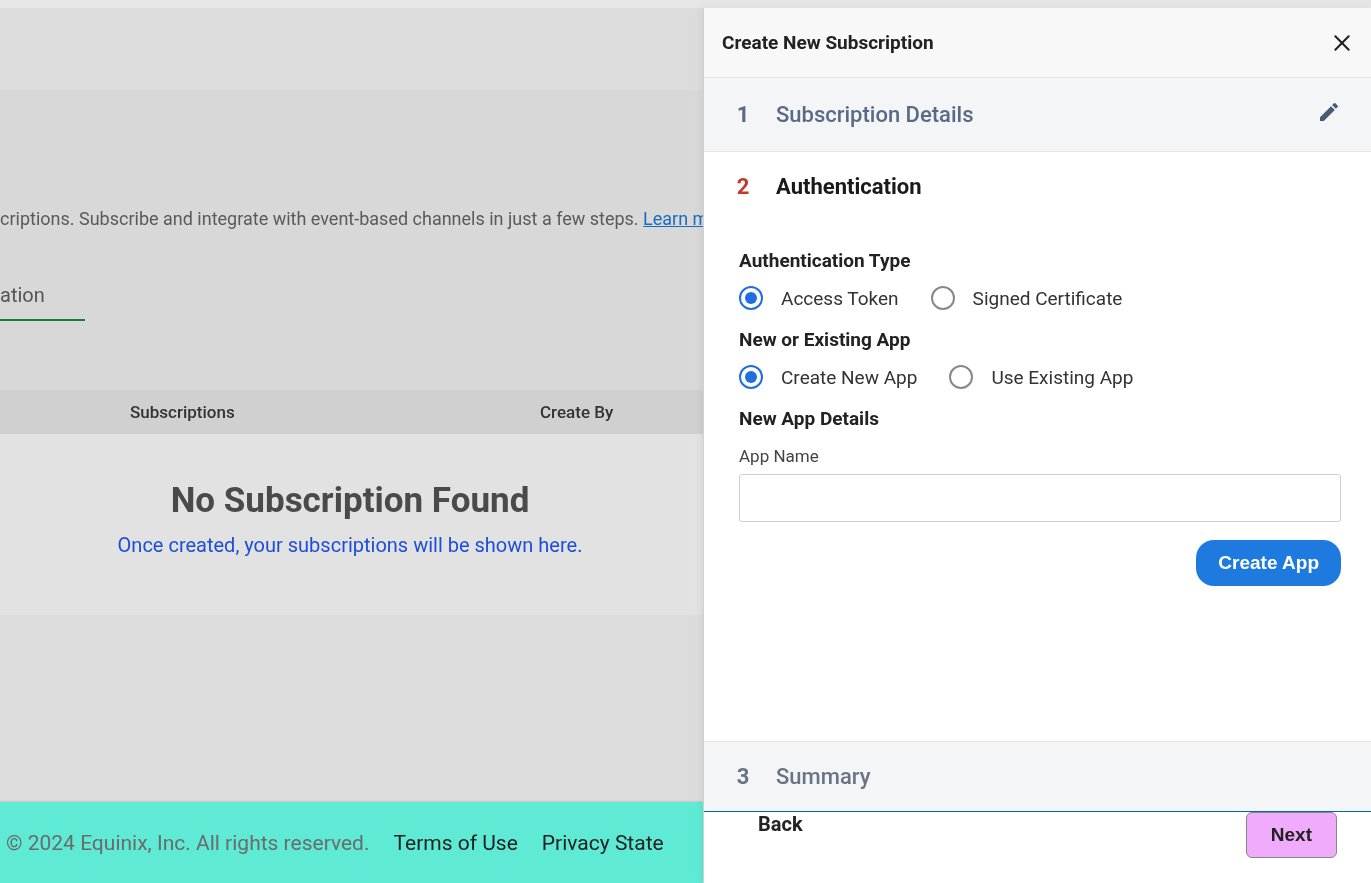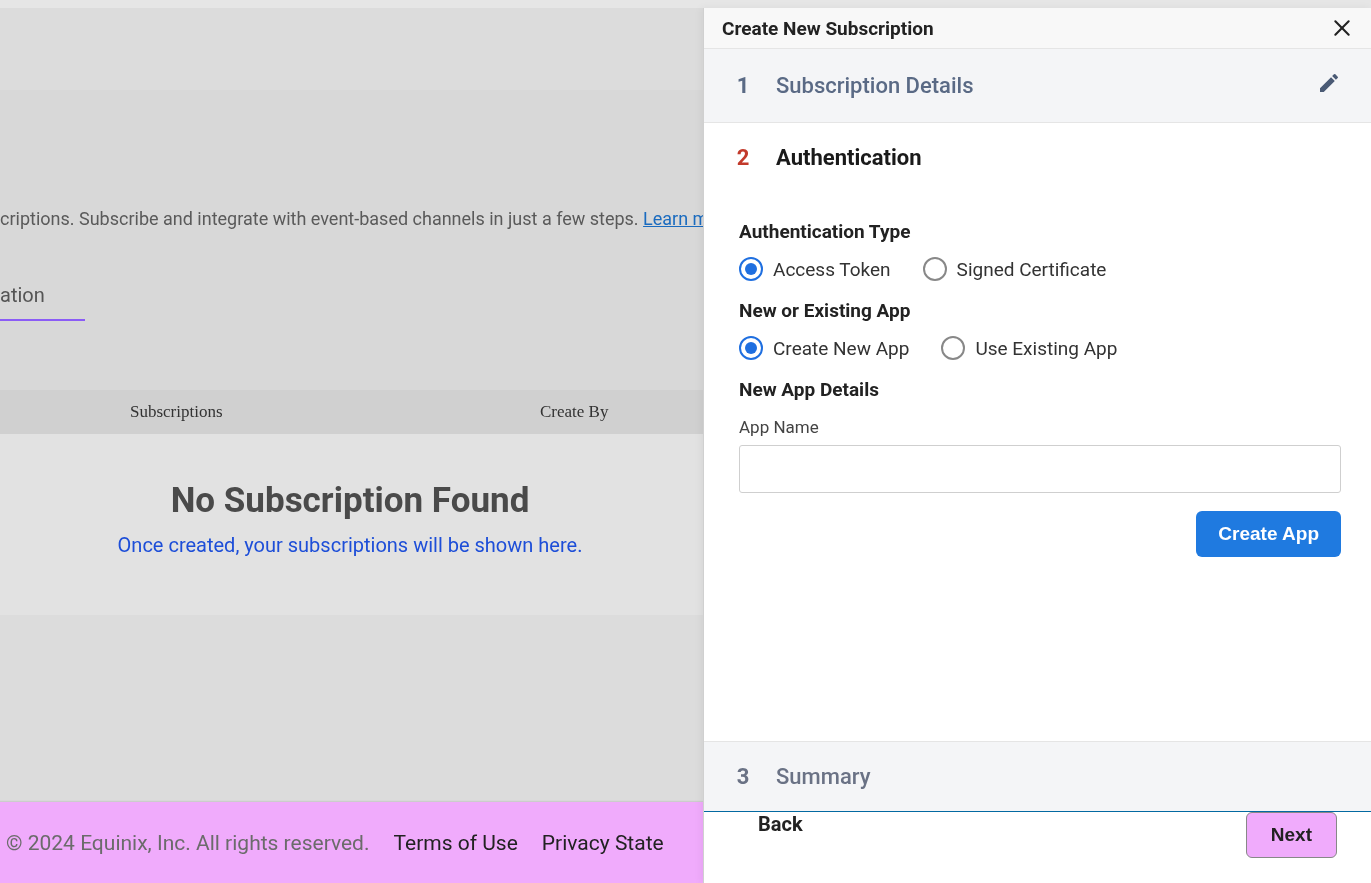--- a/index.html
+++ b/index.html
@@ -43,35 +43,34 @@
       text-decoration: underline;
       cursor: pointer;
     }
     .bg-tab {
       position: absolute;
       top: 283px;
       left: 0;
       font-size: 20px;
       color: #555;
       padding-bottom: 12px;
-      border-bottom: 2px solid #8b5cf6;
+      border-bottom: 2px solid #15803d;
       padding-right: 40px;
     }
     .bg-table-header {
       position: absolute;
       top: 390px;
       left: 0; right: 0;
       height: 44px;
       background: #d0d0d0;
       display: flex;
       align-items: center;
       font-size: 17px;
       color: #333;
       font-weight: 500;
-      font-family: Liberation Serif, serif;
     }
     .bg-table-header .col1 { position:absolute; left:130px; }
     .bg-table-header .col2 { position:absolute; left:540px; }
     .bg-empty {
       position: absolute;
       top: 480px;
       left: 0;
       width: 700px;
       text-align: center;
     }
@@ -92,21 +91,21 @@
     }
     .bg-table-body {
       position:absolute;
       top:434px; left:0; right:0; height:181px;
       background:#e2e2e2;
     }
     .footer {
       position: absolute;
       bottom: 0; left: 0; right: 0;
       height: 82px;
-      background: #f0abfc;
+      background: #5eead4;
       display: flex;
       align-items: center;
       padding: 0 6px;
       gap: 24px;
       font-size: 21px;
       border-top: 1px solid #ccc;
     }
     .footer .copyright { color: #6b6b6b; }
     .footer .footer-link { color: #222; cursor: pointer; }
 
@@ -115,21 +114,21 @@
       position: absolute;
       top: 8px; right: 0; bottom: 0;
       width: 668px;
       background: #fff;
       border-left: 1px solid #d0d0d0;
       display: flex;
       flex-direction: column;
       box-shadow: -2px 0 8px rgba(0,0,0,0.05);
     }
     .panel-header {
-      height: 41px;
+      height: 70px;
       display: flex;
       align-items: center;
       justify-content: space-between;
       padding: 0 18px;
       background: #f8f8f8;
       border-bottom: 1px solid #e5e5e5;
     }
     .panel-title {
       font-size: 19px;
       font-weight: 700;
@@ -187,21 +186,21 @@
     }
     .radio-group {
       display: flex;
       gap: 32px;
       align-items: center;
       margin-bottom: 10px;
     }
     .radio-item {
       display: flex;
       align-items: center;
-      gap: 10px;
+      gap: 18px;
       cursor: pointer;
       font-size: 19px;
       color: #333;
     }
     .radio-outer {
       width: 24px; height: 24px;
       border-radius: 50%;
       border: 2.5px solid #888;
       display: flex;
       align-items: center;
@@ -235,21 +234,21 @@
     }
     .create-app-row {
       display: flex;
       justify-content: flex-end;
       margin-top: 18px;
     }
     .btn-primary {
       background: #1f7ae0;
       color: #fff;
       border: none;
-      border-radius: 6px;
+      border-radius: 18px;
       padding: 12px 22px;
       font-size: 19px;
       font-weight: 600;
       cursor: pointer;
     }
     .panel-gap { flex: 1; background: #fff; }
 
     .panel-footer {
       height: 72px;
       border-top: 1px solid #0369a1;

